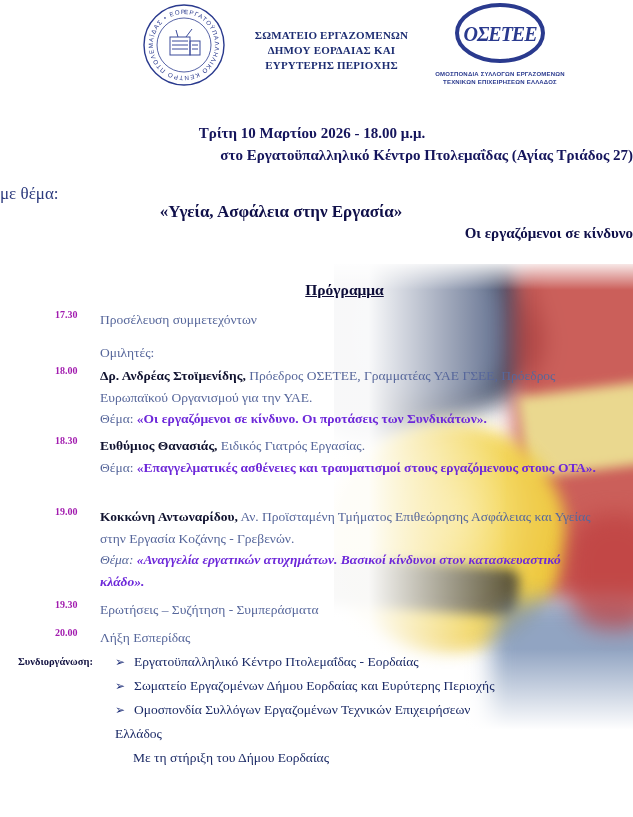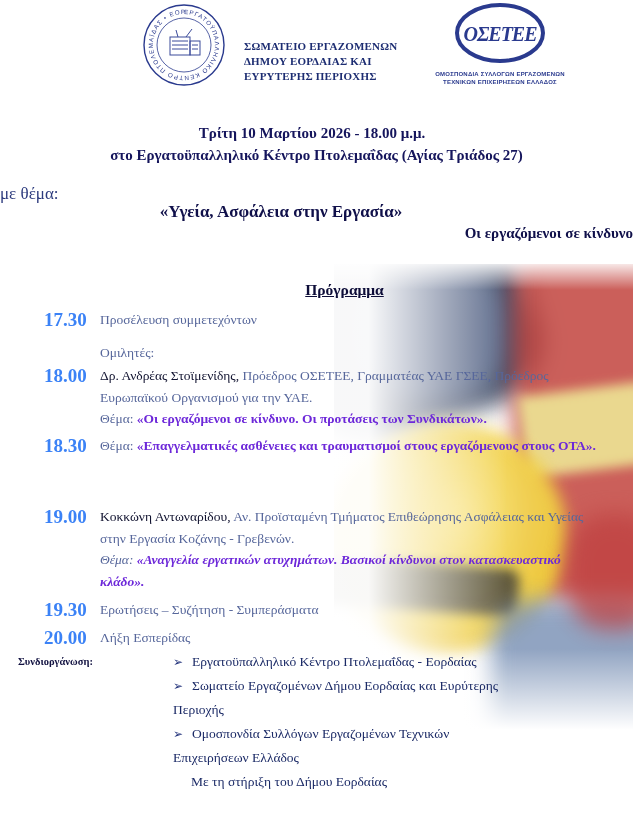--- a/index.html
+++ b/index.html
@@ -21,56 +21,56 @@
   .b-strap{left:-10%;top:62%;width:72%;height:10%;background:#403e39;transform:rotate(4deg);border-radius:12px;opacity:.8;filter:blur(6px);}
   .b-pants{left:52%;top:70%;width:58%;height:38%;background:#7e95b8;border-radius:25%;opacity:.85;}
   .b-red2{left:78%;top:52%;width:32%;height:24%;background:#bf4040;border-radius:40%;opacity:.75;}
   .fade{position:absolute;filter:none;}
   .fade-left{left:0;top:0;width:58%;height:100%;background:linear-gradient(to right, rgba(255,255,255,.96) 20%, rgba(255,255,255,0));}
   .fade-top{left:0;top:0;width:100%;height:26px;background:linear-gradient(to bottom, rgba(255,255,255,.85), rgba(255,255,255,0));}
   .fade-bottom{left:0;bottom:0;width:100%;height:95px;background:linear-gradient(to top, #ffffff 15%, rgba(255,255,255,0));}
 
   
   .seal{left:142px; top:3px;}
-  .hdr-center{left:244px; top:39px; width:175px; 
+  .hdr-center{left:244px; top:28px; width:175px; text-align:center;
     font-weight:bold; font-size:11px; line-height:15px; color:#1d2d72; letter-spacing:.2px;}
   .hdr-right{left:425px; top:2px; width:150px; text-align:center;}
   .hdr-right .caption{margin-top:1px; font-family:"Liberation Sans", sans-serif;
     font-size:6px; line-height:7.5px; color:#2a3a8e; font-weight:bold; letter-spacing:.2px;}
 
   
   .title{left:0; top:101px; width:633px; text-align:center; font-weight:bold;
     font-size:20px; letter-spacing:4px; color:#0d0d33;}
   .datetime{left:0; top:125px; width:624px; text-align:center; font-weight:bold;
     font-size:15px; color:#15155c;}
-  .venue{left:0; top:147px; width:633px; text-align:center; font-weight:bold;
+  .venue{left:0; top:147px; width:633px; text-align:right; font-weight:bold;
     font-size:15px; color:#15155c;}
   .theme-intro{left:0; top:184px; width:633px; text-align:left; font-size:17px; color:#2c3a7d;}
   .theme-title{left:0; top:202px; width:562px; text-align:center; font-weight:bold;
     font-size:17px; color:#10104a;}
   .theme-sub{left:0; top:225px; width:633px; text-align:right; font-weight:bold;
     font-size:15px; color:#10104a;}
 
   
   .prog-heading{left:0; top:281px; width:633px; text-align:center; font-weight:bold;
     font-size:15.5px; color:#0d0d38; text-decoration:underline;padding-left:28px;}
   .prow{position:absolute; left:0; width:633px; z-index:2;}
-  .ptime{position:absolute; left:44px; width:45px; font-weight:bold; font-size:19px; color:#3b82f6;}
+  .ptime{position:absolute; left:55px; width:45px; font-weight:bold; font-size:10px; color:#a21caf;}
   .pcontent{position:absolute; left:100px; width:500px; font-size:13.5px; line-height:21.5px;}
   .pline{margin:0;}
   .slate{color:#57679b;}
-  .speaker{font-weight:normal; color:#10122f;}
+  .speaker{font-weight:bold; color:#10122f;}
   .theme{font-weight:bold; color:#6d28d9;}
   .narrow{max-width:462px;font-style:italic;}
 
   
-  .org{left:0; top:650px; width:511px;padding-left:15px;}
+  .org{left:0; top:650px; width:511px;}
   .org-label{position:absolute; left:18px; top:6px; font-weight:bold; font-size:10.5px; color:#111140;}
   .org-items{margin-left:115px;}
-  .org-item{font-size:13.5px; line-height:24px; color:#1b2a66;margin-left:43px;}
+  .org-item{font-size:13.5px; line-height:24px; color:#1b2a66;}
   .arrow{color:#24347c; font-size:12px; margin-right:9px; font-family:"DejaVu Sans", sans-serif;}
   .org-item.support{padding-left:18px;}
 </style>
 </head>
 <body>
 
 <div class="page">
 
   <div class="photo">
     <div class="blob b-shoulder-dark"></div>
@@ -149,20 +149,21 @@
     <div class="ptime">18.00</div>
     <div class="pcontent">
       <p class="pline"><span class="speaker">Δρ. Ανδρέας Στοϊμενίδης,</span><span class="slate"> Πρόεδρος ΟΣΕΤΕΕ, Γραμματέας ΥΑΕ ΓΣΕΕ, Πρόεδρος Ευρωπαϊκού Οργανισμού για την ΥΑΕ.</span></p>
       <p class="pline"><span class="slate">Θέμα: </span><span class="theme">«Οι εργαζόμενοι σε κίνδυνο. Οι προτάσεις των Συνδικάτων».</span></p>
     </div>
   </div>
 
   <div class="prow" style="top:435px">
     <div class="ptime">18.30</div>
     <div class="pcontent">
+      <p class="pline"><span class="speaker">Ευθύμιος Θανασιάς,</span><span class="slate"> Ειδικός Γιατρός Εργασίας.</span></p>
       <p class="pline"><span class="slate">Θέμα: </span><span class="theme">«Επαγγελματικές ασθένειες και τραυματισμοί στους εργαζόμενους στους ΟΤΑ».</span></p>
     </div>
   </div>
 
   <div class="prow" style="top:506px">
     <div class="ptime">19.00</div>
     <div class="pcontent">
       <p class="pline"><span class="speaker">Κοκκώνη Αντωναρίδου,</span><span class="slate"> Αν. Προϊσταμένη Τμήματος Επιθεώρησης Ασφάλειας και Υγείας στην Εργασία Κοζάνης - Γρεβενών.</span></p>
       <p class="pline narrow"><span class="slate">Θέμα: </span><span class="theme">«Αναγγελία εργατικών ατυχημάτων. Βασικοί κίνδυνοι στον κατασκευαστικό κλάδο».</span></p>
     </div>

